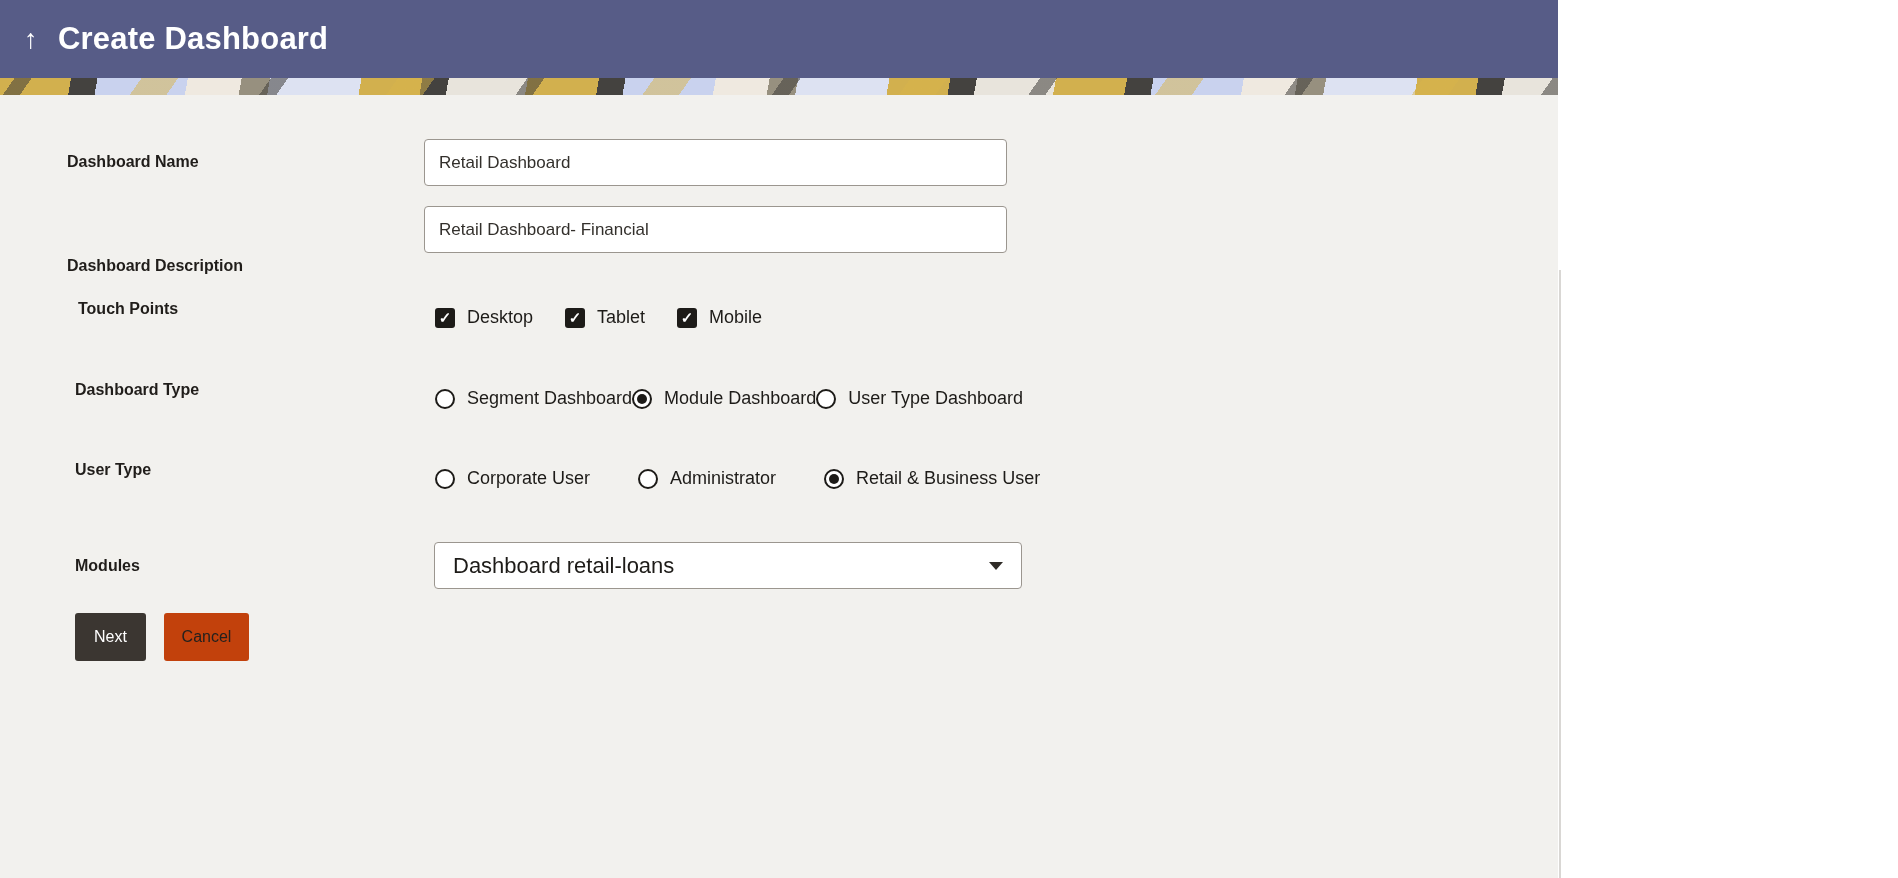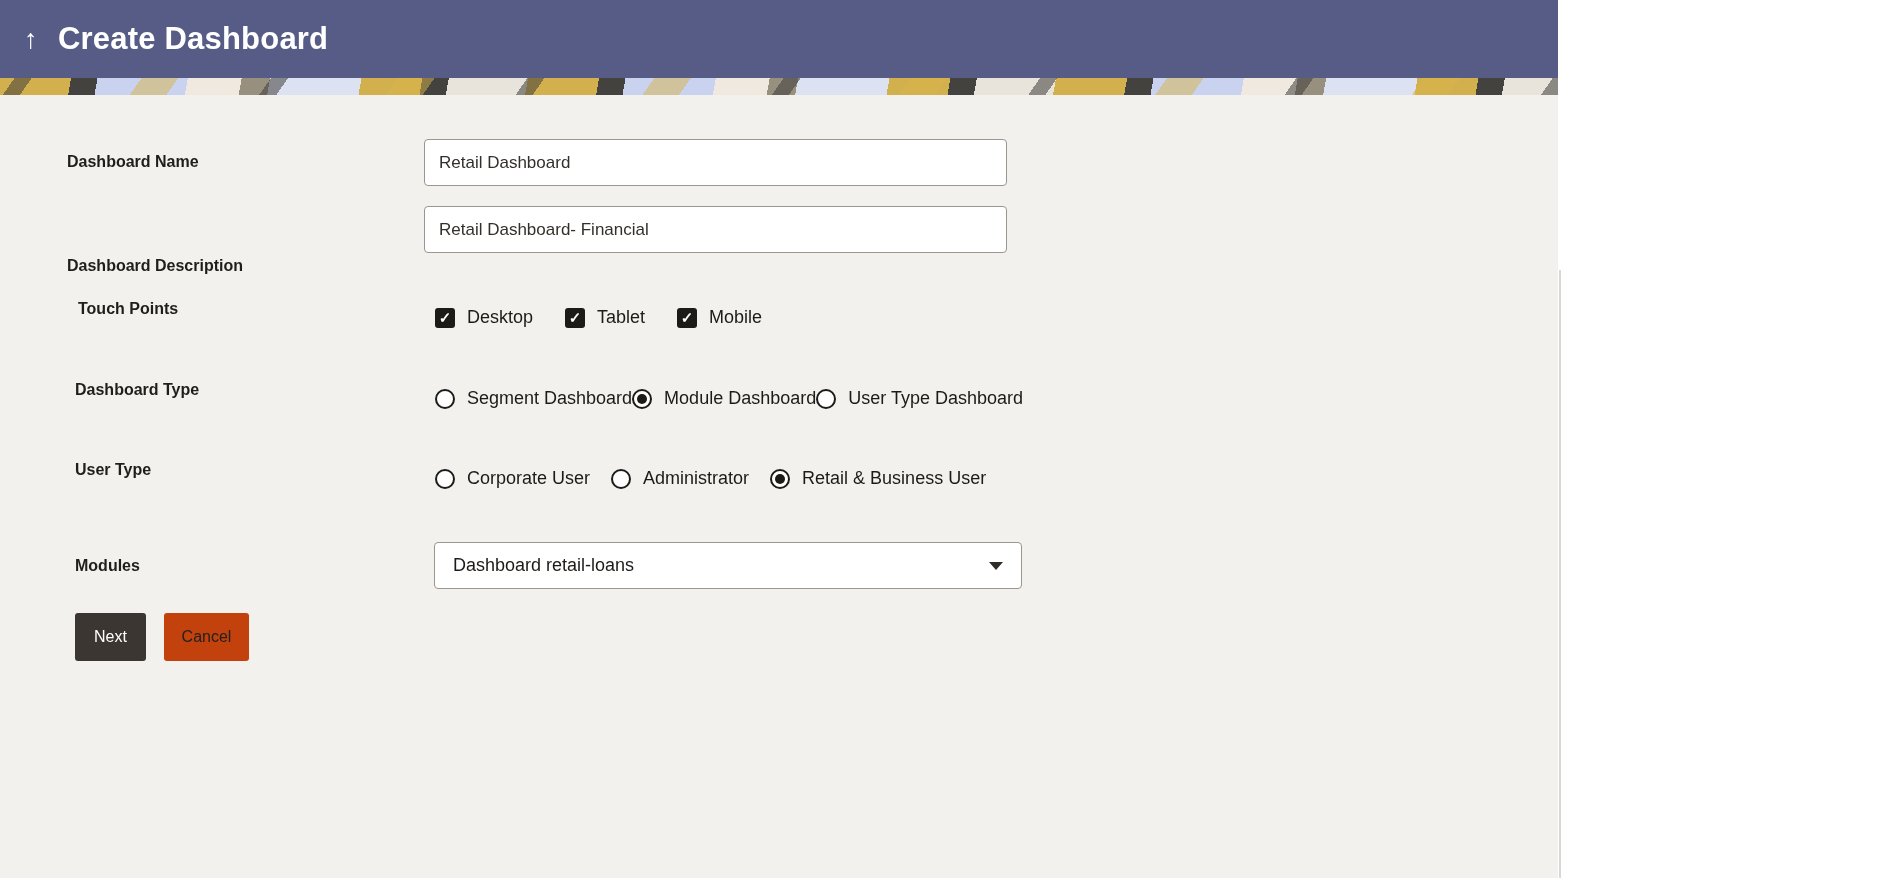--- a/index.html
+++ b/index.html
@@ -50,21 +50,21 @@
 
   .radio { width:20px; height:20px; border-radius:50%; border:2px solid #1d1b18;
            background:#ffffff; position:relative; flex:0 0 auto; }
   .radio.checked::after { content:""; position:absolute; left:3px; top:3px;
            width:10px; height:10px; border-radius:50%; background:#1d1b18; }
 
   .select { position:absolute; width:588px; height:47px; background:#ffffff;
             border:1px solid #9b968f; border-radius:4px; display:flex;
             align-items:center; justify-content:space-between; padding:0 18px;
             cursor:pointer; }
-  .select-value { font-size:18px; color:#1d1b18; }
+  .select-value { font-size:22px; color:#1d1b18; }
   .caret { width:0; height:0; border-left:7px solid transparent;
            border-right:7px solid transparent; border-top:8px solid #2f2b27; }
 
   .btn { position:absolute; height:48px; border:none; border-radius:3px;
          font-size:16px; cursor:pointer; font-family:"Liberation Sans", sans-serif; }
   .btn-dark  { left:75px; top:518px; width:71px; background:#3b3631; color:#ffffff; }
   .btn-light { left:164px; top:518px; width:85px; background:#c2410c; color:#24211e; }
 
   
   .scroll-line { position:absolute; left:1559px; top:270px; width:2px; height:608px;
@@ -116,21 +116,21 @@
         <span class="radio checked"></span>
         <span class="opt-label">Module Dashboard</span>
       </label>
       <label class="opt-item">
         <span class="radio"></span>
         <span class="opt-label">User Type Dashboard</span>
       </label>
     </div>
 
     <span class="field-label" style="left:75px; top:366px;">User Type</span>
-    <div class="option-row" style="left:435px; top:373px; gap:21px;align-items:flex-end;">
+    <div class="option-row" style="left:435px; top:373px; gap:48px;align-items:flex-end;">
       <label class="opt-item">
         <span class="radio"></span>
         <span class="opt-label">Corporate User</span>
       </label>
       <label class="opt-item">
         <span class="radio"></span>
         <span class="opt-label">Administrator</span>
       </label>
       <label class="opt-item">
         <span class="radio checked"></span>

